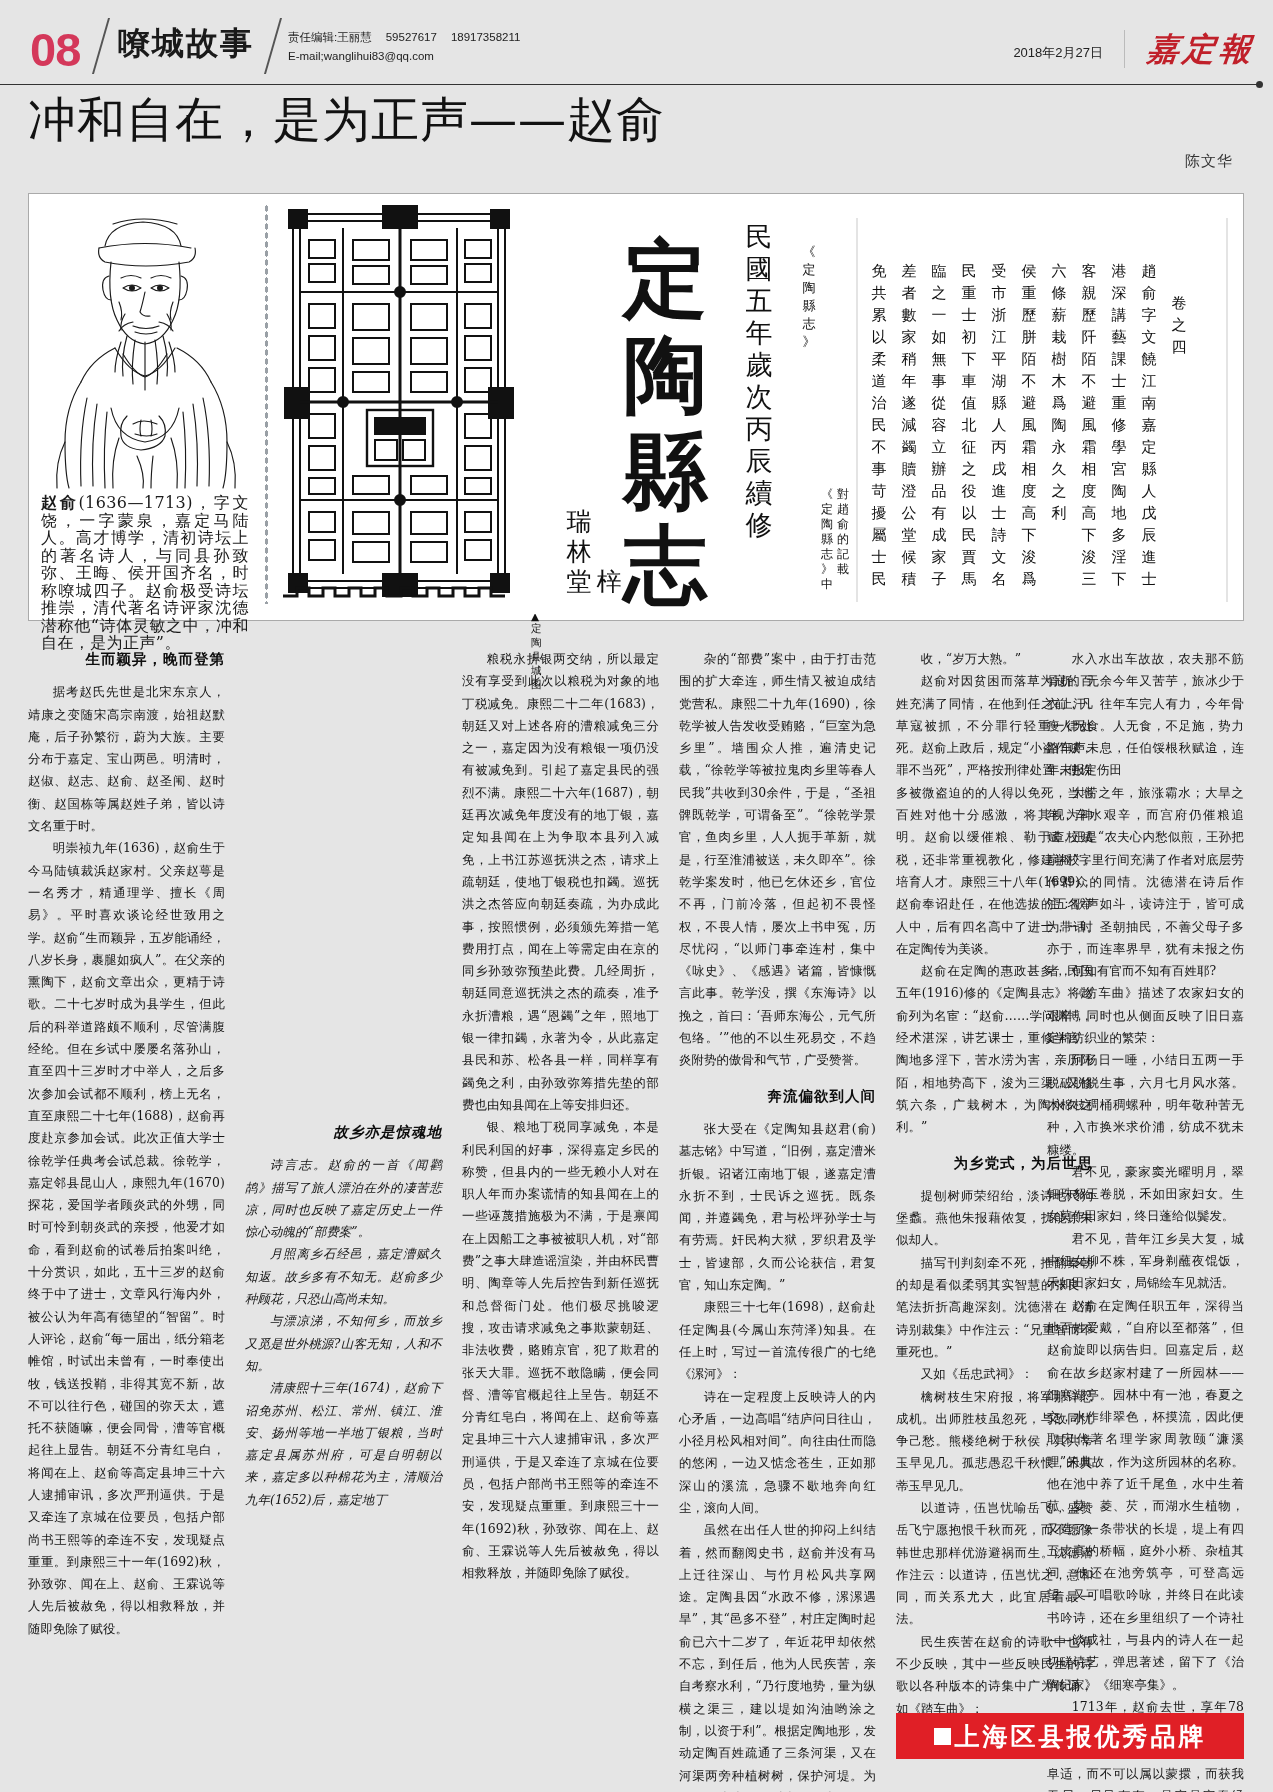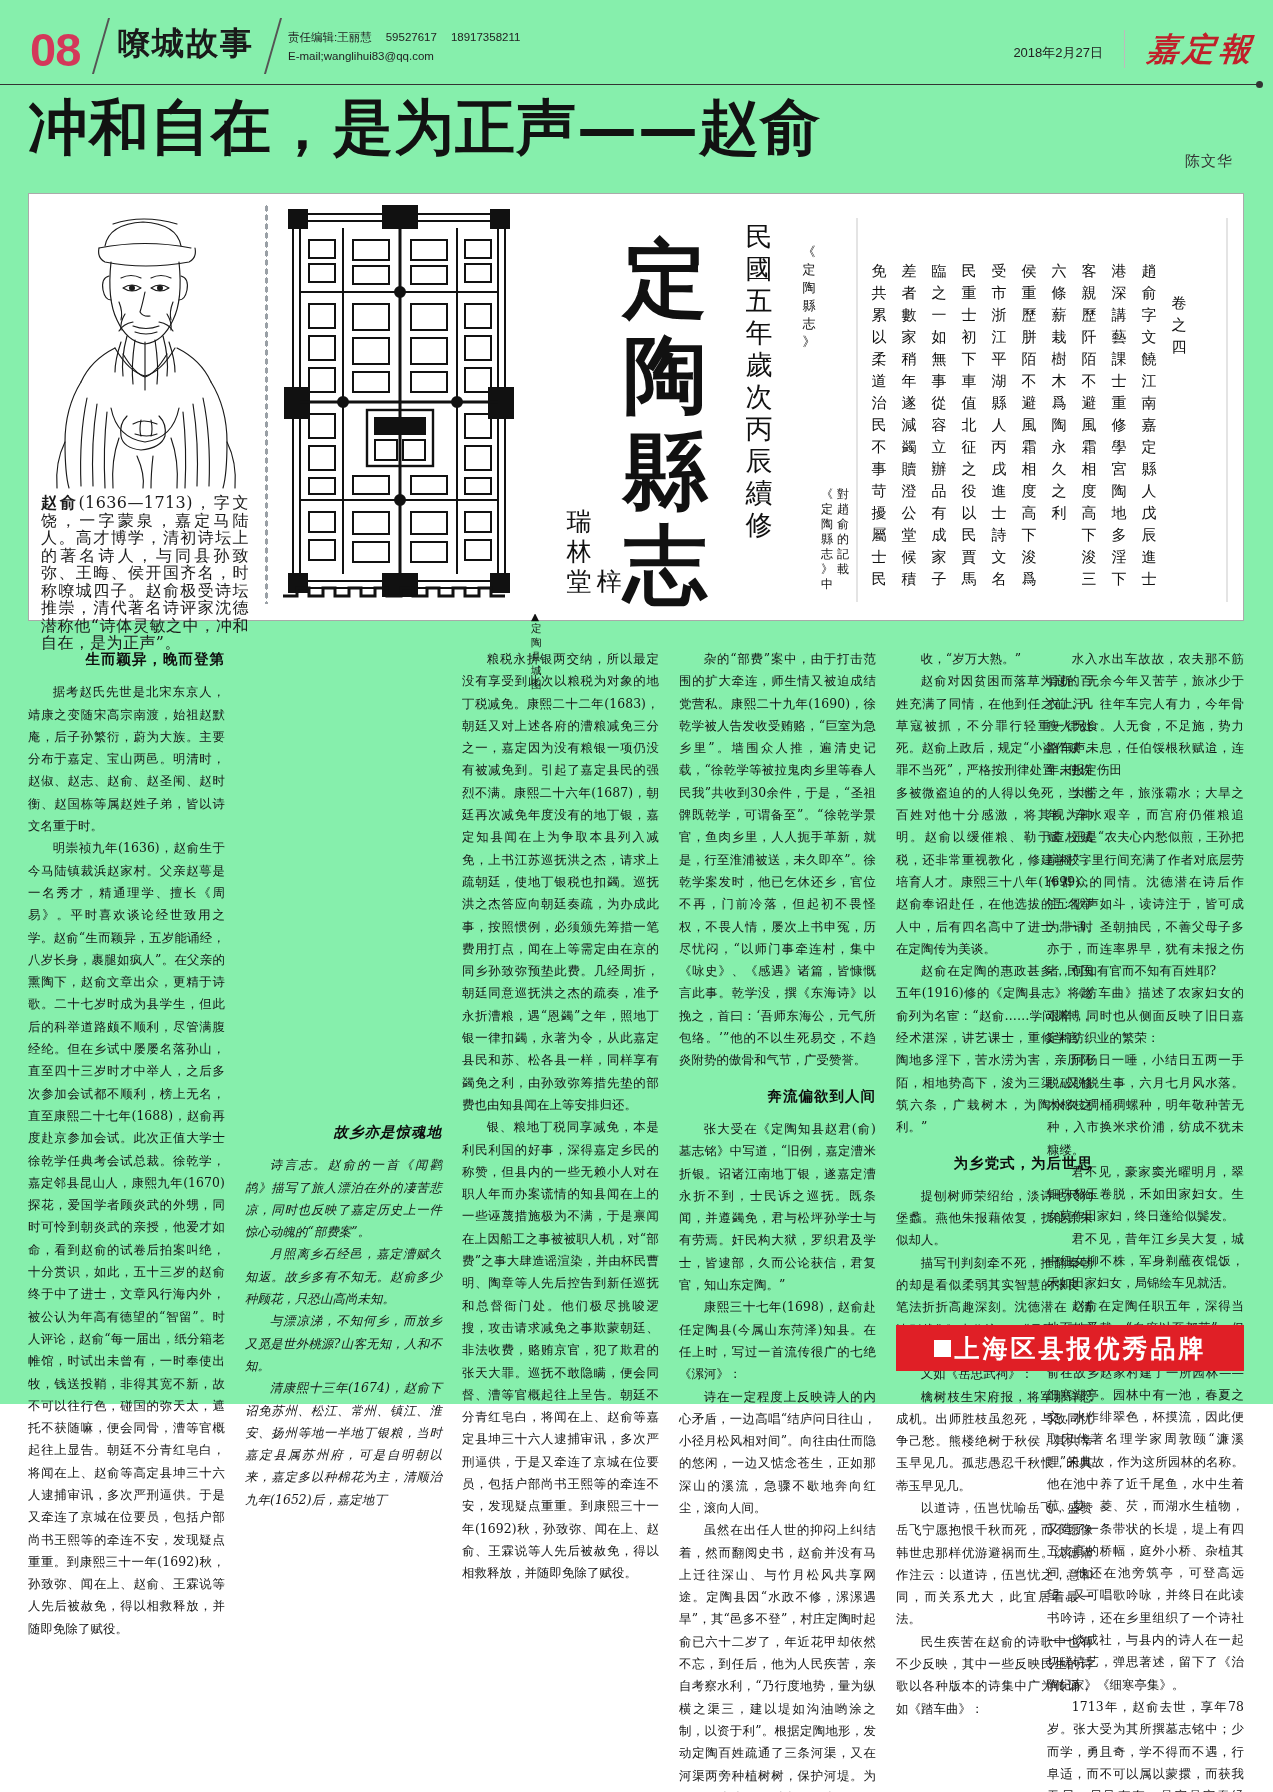--- a/index.html
+++ b/index.html
@@ -4,21 +4,21 @@
 <style>
   html,body{margin:0;padding:0;}
   body{
     width:1273px;height:1792px;
     background:#ffffff;
     font-family:"Liberation Serif","DejaVu Serif",serif;
     color:#111;
     position:relative;
     overflow:hidden;
   }
-  .page{position:relative;width:1273px;height:1404px;background:#86efac;}
+  .page{position:relative;width:1273px;height:1792px;background:#e5e5e5;}
 
   
   .masthead{position:absolute;left:0;top:0;width:1273px;height:86px;}
   .pagenum{
     position:absolute;left:30px;top:22px;
     font-family:"Liberation Sans","DejaVu Sans",sans-serif;
     font-size:47px;font-weight:bold;color:#d4385a;letter-spacing:-1px;
   }
   .slash1{position:absolute;left:100px;top:18px;width:2px;height:56px;background:#555;transform:skewX(-16deg);}
   .section-name{
@@ -47,21 +47,21 @@
     letter-spacing:4px;font-style:italic;
     transform:skewX(-6deg);
   }
   .mast-rule{position:absolute;left:0;top:84px;width:1258px;height:1px;background:#333;}
   .mast-dot{position:absolute;left:1256px;top:81px;width:7px;height:7px;border-radius:50%;background:#333;}
 
   
   .headline{
     position:absolute;left:28px;top:88px;
     font-family:"DejaVu Serif","Liberation Serif",serif;
-    font-size:60px;font-weight:bold;color:#121212;
+    font-size:48px;font-weight:normal;color:#121212;
     letter-spacing:1px;white-space:nowrap;
   }
   .byline{
     position:absolute;right:40px;top:152px;
     font-size:15px;color:#333;letter-spacing:1px;
   }
 
   
   .imgband{
     position:absolute;left:28px;top:193px;width:1216px;height:428px;

